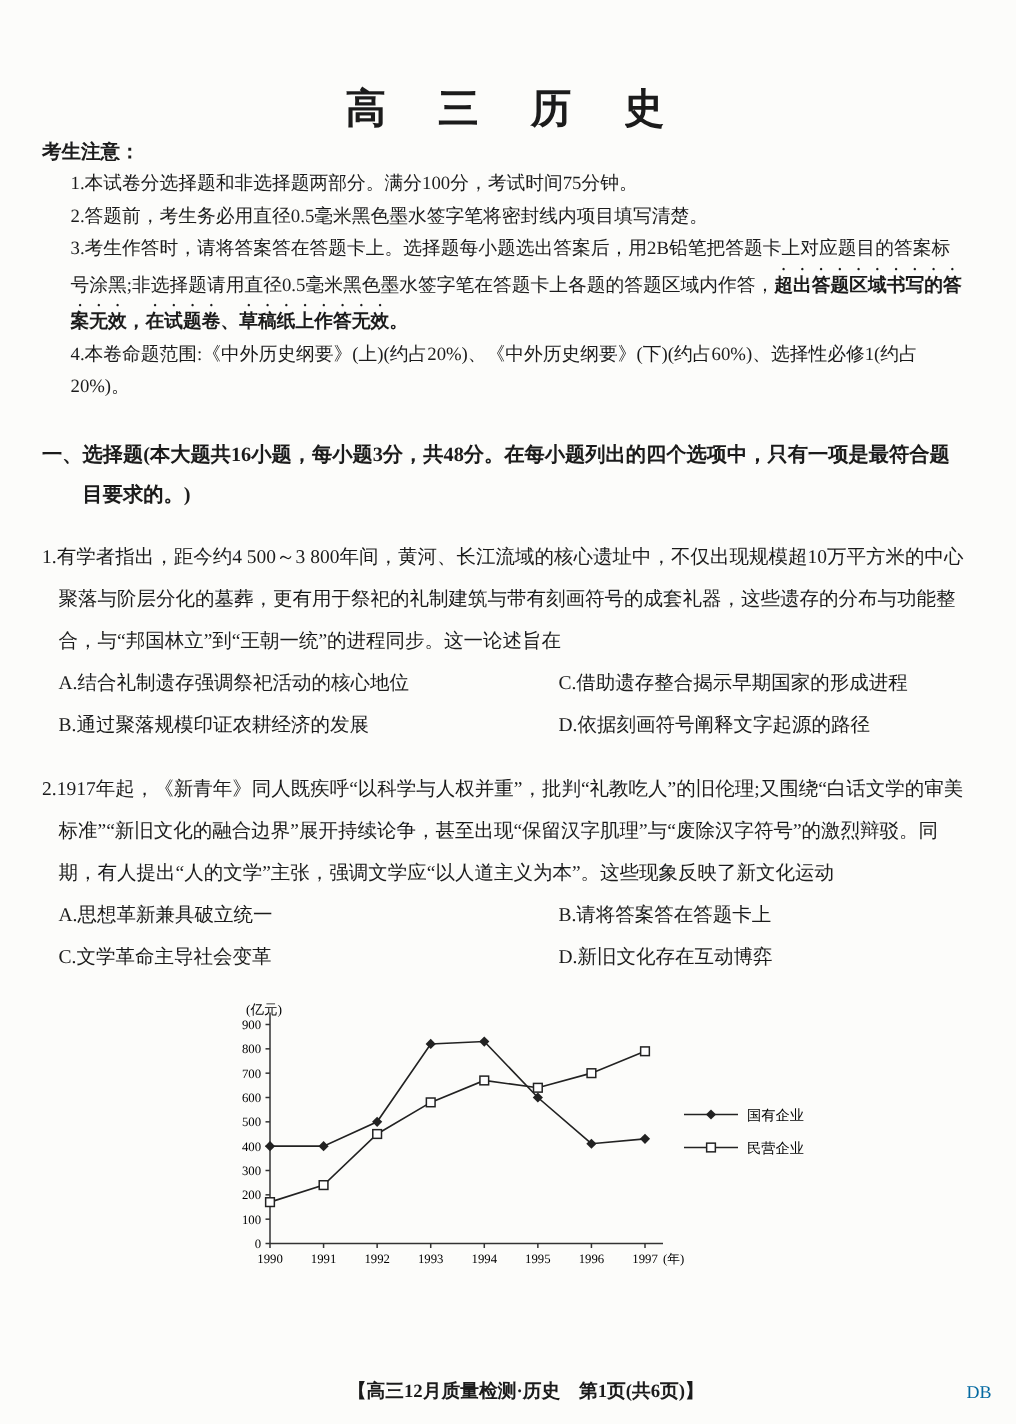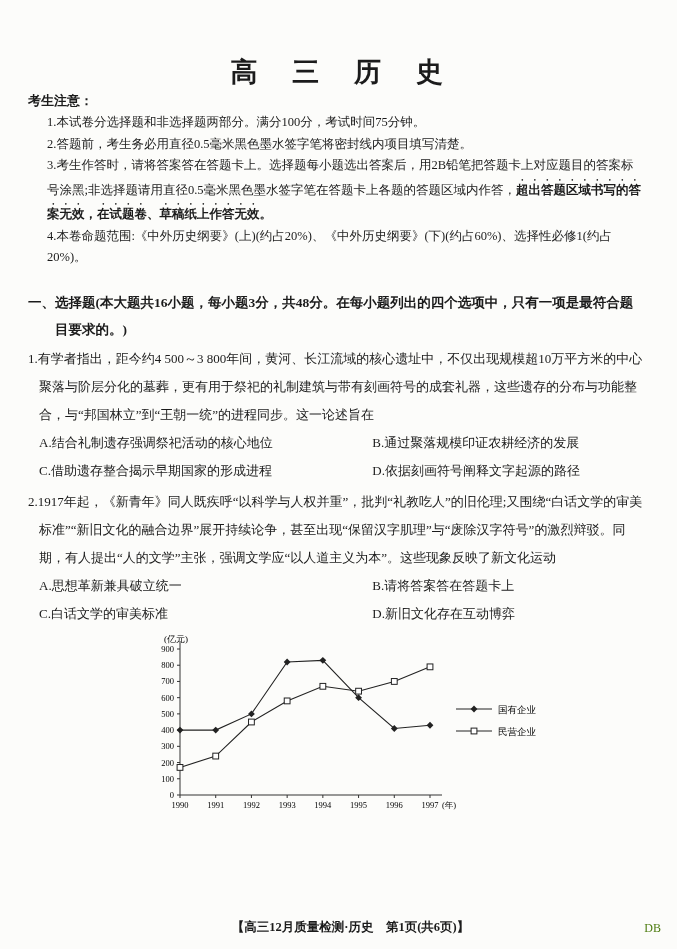--- a/index.html
+++ b/index.html
@@ -30,21 +30,21 @@
     text-emphasis-position:over right;
   }
   .section-heading {
     margin-top:20px;
     font-weight:bold;
     font-size:13.5px;
     line-height:2.0;
     padding-left:27px;
     text-indent:-27px;
   }
-  .question { margin-top:2px; font-size:13px; }
+  .question { margin-top:14px; font-size:13px; }
   .q-stem { padding-left:11px; text-indent:-11px; line-height:2.15; }
   .options {
     display:grid;
     grid-template-columns:55% 45%;
     padding-left:11px;
     line-height:2.2;
   }
   .chart-wrap { margin:4px 0 0 112px; }
   svg { font-family:"Liberation Serif","DejaVu Serif",serif; }
   .footer {
@@ -54,21 +54,21 @@
     width:100%;
     text-align:center;
     font-weight:bold;
     font-size:12.5px;
   }
   .footer-right {
     position:absolute;
     bottom:13px;
     right:16px;
     font-size:12px;
-    color:#4d7c0f;
+    color:#0369a1;
   }
 </style>
 </head>
 <body>
 
 <div class="page">
 
   <div class="title">高 三 历 史</div>
 
   <div class="notice">
@@ -78,32 +78,32 @@
     <div class="notice-item"><span>3.考生作答时，请将答案答在答题卡上。选择题每小题选出答案后，用2B铅笔把答题卡上对应题目的答案标号涂黑;非选择题请用直径0.5毫米黑色墨水签字笔在答题卡上各题的答题区域内作答，</span><span class="emphasis">超出答题区域书写的答案无效，在试题卷、草稿纸上作答无效。</span></div>
     <div class="notice-item">4.本卷命题范围:《中外历史纲要》(上)(约占20%)、《中外历史纲要》(下)(约占60%)、选择性必修1(约占20%)。</div>
   </div>
 
   <div class="section-heading">一、选择题(本大题共16小题，每小题3分，共48分。在每小题列出的四个选项中，只有一项是最符合题目要求的。)</div>
 
   <div class="question">
     <div class="q-stem">1.有学者指出，距今约4 500～3 800年间，黄河、长江流域的核心遗址中，不仅出现规模超10万平方米的中心聚落与阶层分化的墓葬，更有用于祭祀的礼制建筑与带有刻画符号的成套礼器，这些遗存的分布与功能整合，与“邦国林立”到“王朝一统”的进程同步。这一论述旨在</div>
     <div class="options">
       <span>A.结合礼制遗存强调祭祀活动的核心地位</span>
+      <span>C.借助遗存整合揭示早期国家的形成进程</span>
       <span>B.通过聚落规模印证农耕经济的发展</span>
-      <span>C.借助遗存整合揭示早期国家的形成进程</span>
       <span>D.依据刻画符号阐释文字起源的路径</span>
     </div>
   </div>
 
   <div class="question">
     <div class="q-stem">2.1917年起，《新青年》同人既疾呼“以科学与人权并重”，批判“礼教吃人”的旧伦理;又围绕“白话文学的审美标准”“新旧文化的融合边界”展开持续论争，甚至出现“保留汉字肌理”与“废除汉字符号”的激烈辩驳。同期，有人提出“人的文学”主张，强调文学应“以人道主义为本”。这些现象反映了新文化运动</div>
     <div class="options">
       <span>A.思想革新兼具破立统一</span>
       <span>B.请将答案答在答题卡上</span>
-      <span>C.白话文学的审美标准</span>
+      <span>C.文学革命主导社会变革</span>
       <span>D.新旧文化存在互动博弈</span>
     </div>
   </div>
 
   <div class="question">
     <div class="chart-wrap">
       <svg id="profit-chart" width="440" height="188" viewBox="0 0 440 188">
           <text x="24" y="9" font-size="9">(亿元)</text>
           <line x1="40" y1="8" x2="40" y2="162" stroke="#333" stroke-width="1"></line>
           <line x1="40" y1="162" x2="302" y2="162" stroke="#333" stroke-width="1"></line>

